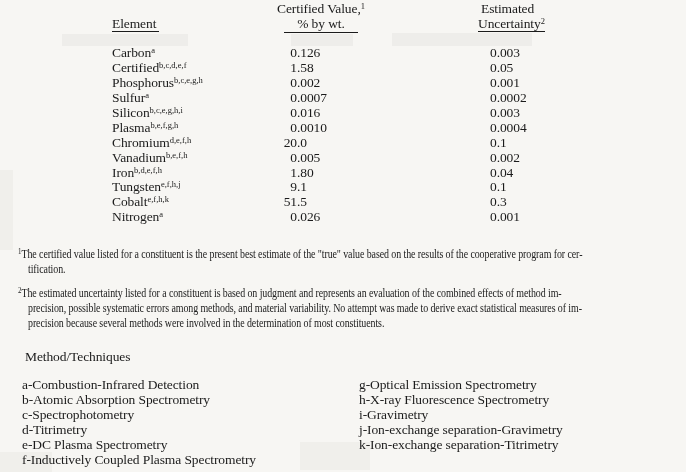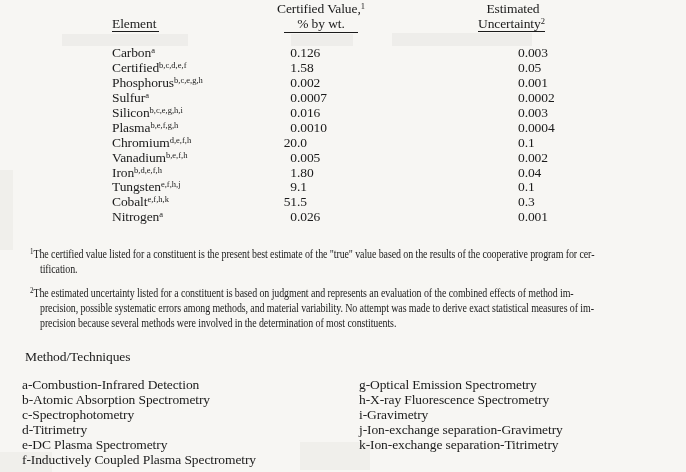--- a/index.html
+++ b/index.html
@@ -21,35 +21,35 @@
 
   sup{font-size:8.5px;line-height:0;vertical-align:4.5px;letter-spacing:0;}
 
   
   .hdr-el{position:absolute;left:112px;top:16px;font-family:Liberation Serif, serif;}
   .hdr-el .u{display:inline-block;border-bottom:1.3px solid #1b1b1b;padding:0 3px 0 0;}
   .hdr-cv{position:absolute;left:237px;top:1px;width:168px;text-align:center;}
   .hdr-cv .line{height:15px;}
   .hdr-cv .u2{display:inline-block;border-bottom:1.3px solid #1b1b1b;padding:0 13px 1px 13px;font-family:Liberation Serif, serif;}
   .hdr-un{position:absolute;left:478px;top:1px;}
-  .hdr-un .line{height:15px;text-align:center;}
+  .hdr-un .line{height:15px;}
   .hdr-un .est{padding-left:3px;}
   .hdr-un .u3{display:inline-block;border-bottom:1.3px solid #1b1b1b;padding-bottom:0;}
 
   
   .rows{position:absolute;left:0;top:45px;width:686px;}
   .t-row{position:relative;height:14.95px;}
   .el{position:absolute;left:112px;white-space:nowrap;}
   .el-sup{font-size:8.5px;line-height:0;vertical-align:4.5px;}
   .val{position:absolute;left:279px;white-space:nowrap;}
   .val-int{display:inline-block;width:18px;text-align:right;}
-  .unc{position:absolute;left:490px;white-space:nowrap;margin-left:28px;}
+  .unc{position:absolute;left:490px;white-space:nowrap;}
 
   
-  .footnote{position:absolute;left:12px;width:616px;font-size:11.5px;line-height:15.2px;}
+  .footnote{position:absolute;left:0;width:616px;font-size:11.5px;line-height:15.2px;}
   #fn1{top:247px;}
   #fn2{top:286px;}
   .fn-line{margin-left:28px;white-space:nowrap;transform:scaleX(0.865);transform-origin:0 50%;}
   .fn-line.first{margin-left:18px;}
   .fn-line sup{font-size:8px;vertical-align:4px;}
 
   
   .m-head{position:absolute;left:25px;top:349px;}
   .m-col{position:absolute;top:377px;white-space:nowrap;}
   .m-col .m-item{height:15px;}

